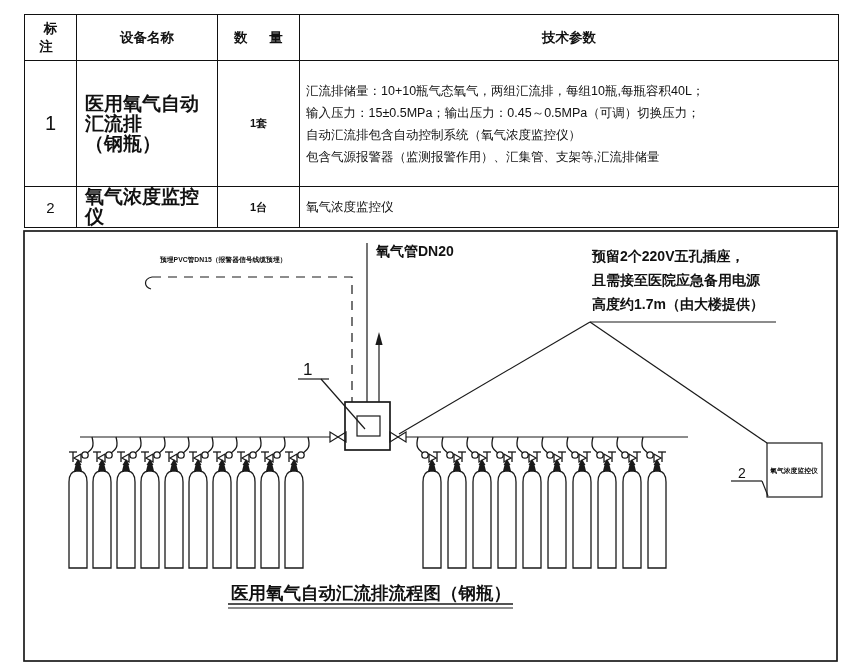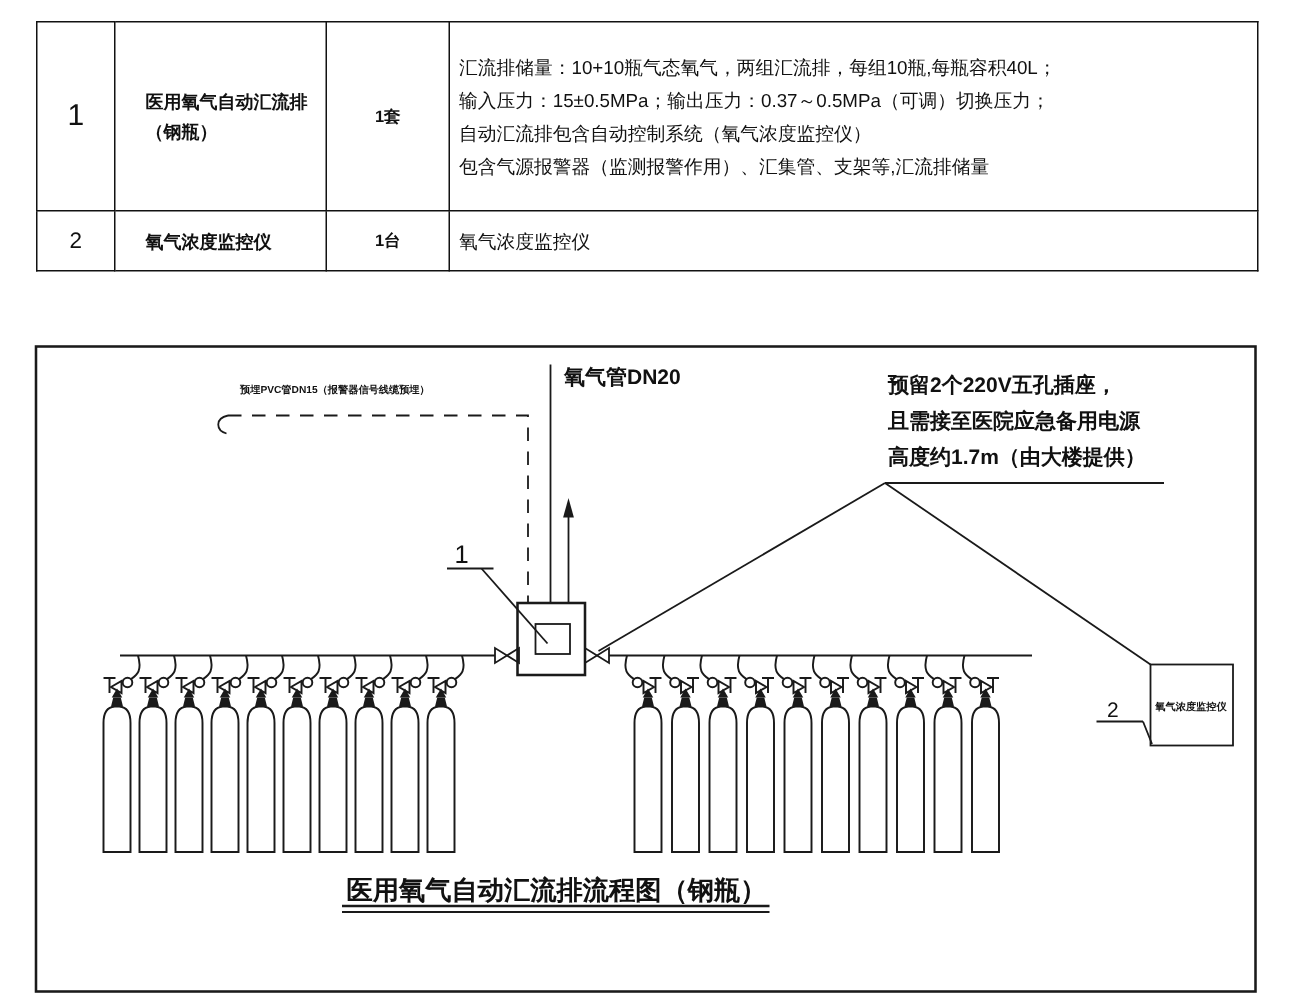--- a/index.html
+++ b/index.html
@@ -10,21 +10,21 @@
   table.spec { position:absolute; left:24px; top:14px; width:814px; border-collapse:collapse;
                table-layout:fixed; color:#111; }
   table.spec th, table.spec td { border:1.6px solid #111; vertical-align:middle; overflow:hidden; }
   table.spec th { height:46px; font-size:13.5px; font-weight:bold; text-align:center; }
   th.sp, td.sp { letter-spacing:9px; text-indent:9px; }
   .r1 td { height:126px; }
   .r2 td { height:40px; }
   .c-mark { text-align:center; font-weight:normal; }
   .r1 .c-mark { font-size:20px; }
   .r2 .c-mark { font-size:15px; }
-  .c-name { font-size:12px; font-weight:bold; padding-left:20px; line-height:20px; }
+  .c-name { font-size:19px; font-weight:bold; padding-left:8px; line-height:20px; }
   .c-qty  { text-align:center; font-size:11px; font-weight:bold; }
   .c-params { font-size:12.5px; font-weight:normal; padding-left:6px; line-height:22px; }
 
   
   svg.diagram { position:absolute; left:0; top:228px; }
   svg.diagram text { fill:#111; }
   .ln   { stroke:#1a1a1a; stroke-width:1.2; fill:none; }
   .lnt  { stroke:#1a1a1a; stroke-width:1.7; fill:none; }
   .fillb{ fill:#1a1a1a; stroke:none; }
   .t-big   { font-size:14px; font-weight:bold; }
@@ -40,30 +40,36 @@
 <div class="page">
 
   <table class="spec">
     <colgroup>
         <col style="width:52px">
         <col style="width:141px">
         <col style="width:82px">
         <col style="width:539px">
       </colgroup>
     <tbody>
+        <tr>
+      <th class="sp">标 注</th>
+      <th>设备名称</th>
+      <th class="sp">数 量</th>
+      <th>技术参数</th>
+    </tr>
     <tr class="r1">
       <td class="c-mark">1</td>
       <td class="c-name">
         <div>医用氧气自动汇流排</div>
         <div>（钢瓶）</div>
       </td>
       <td class="c-qty">1套</td>
       <td class="c-params">
         <div>汇流排储量：10+10瓶气态氧气，两组汇流排，每组10瓶,每瓶容积40L；</div>
-        <div>输入压力：15±0.5MPa；输出压力：0.37～0.5MPa（可调）切换压力；</div>
+        <div>输入压力：15±0.5MPa；输出压力：0.45～0.5MPa（可调）切换压力；</div>
         <div>自动汇流排包含自动控制系统（氧气浓度监控仪）</div>
         <div>包含气源报警器（监测报警作用）、汇集管、支架等,汇流排储量</div>
       </td>
     </tr>
     <tr class="r2">
       <td class="c-mark">2</td>
       <td class="c-name">氧气浓度监控仪</td>
       <td class="c-qty">1台</td>
       <td class="c-params">氧气浓度监控仪</td>
     </tr>

